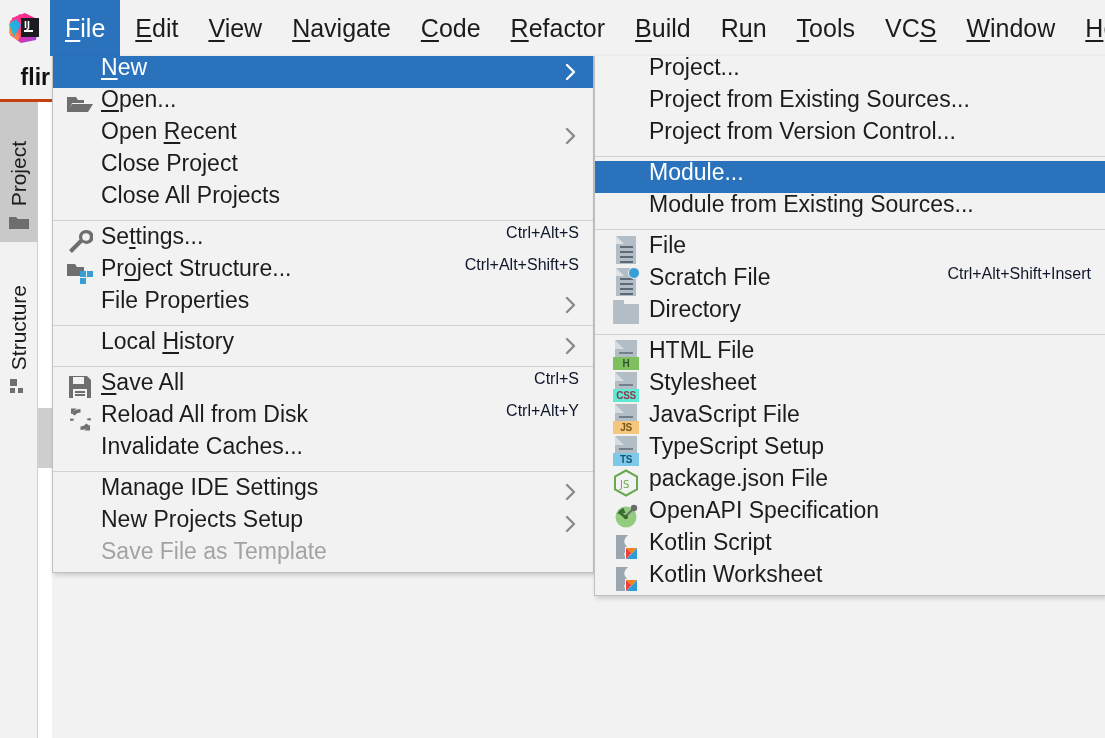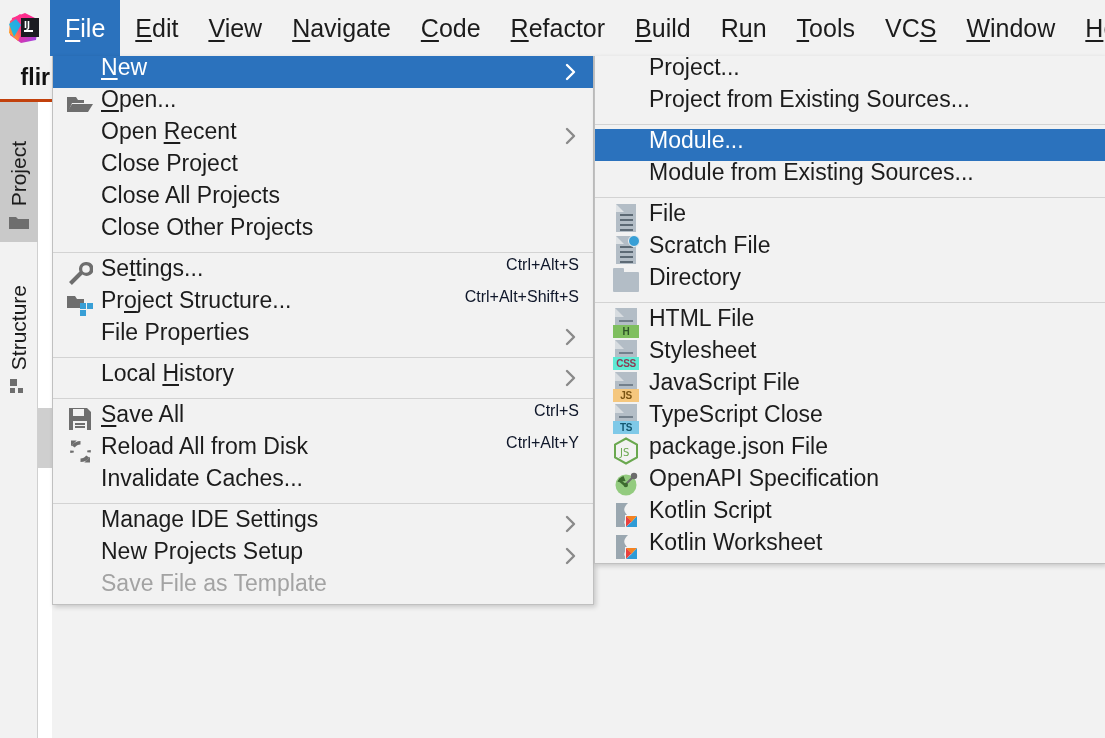--- a/index.html
+++ b/index.html
@@ -262,24 +262,20 @@
         </span>
       </div>
       <div class="mi">
         <span class="ic"></span>
         <span class="lbl">Close Project</span>
       </div>
       <div class="mi">
         <span class="ic"></span>
         <span class="lbl">Close All Projects</span>
       </div>
-      <div class="mi">
-        <span class="ic"></span>
-        <span class="lbl">Close Other Projects</span>
-      </div>
       <div class="sep"></div>
       <div class="mi">
         <span class="ic">
           <svg width="26" height="26" viewBox="0 0 26 26">
             <path d="M19 2a7 7 0 00-6.5 9.6L2 22.1 4.9 25l10.5-10.5A7 7 0 1019 2zm0 3.2a3.8 3.8 0 11-3.8 3.8A3.8 3.8 0 0119 5.2z" fill="#6e6e6e"></path>
           </svg>
         </span>
         <span class="lbl">Se<u>t</u>tings...</span>
         <span class="sc">Ctrl+Alt+S</span>
       </div>
@@ -373,20 +369,24 @@
 
   <div class="sub-popup" id="newMenu">
       <div class="mi">
         <span class="ic"></span>
         <span class="lbl">Project...</span>
       </div>
       <div class="mi">
         <span class="ic"></span>
         <span class="lbl">Project from Existing Sources...</span>
       </div>
+      <div class="mi">
+        <span class="ic"></span>
+        <span class="lbl">Project from Version Control...</span>
+      </div>
       <div class="sep"></div>
       <div class="mi sel">
         <span class="ic"></span>
         <span class="lbl">Module...</span>
       </div>
       <div class="mi">
         <span class="ic"></span>
         <span class="lbl">Module from Existing Sources...</span>
       </div>
       <div class="sep"></div>
@@ -413,20 +413,21 @@
             <span class="lines">
               <i></i>
               <i></i>
               <i></i>
               <i></i>
             </span>
             <span class="clockdot"></span>
           </span>
         </span>
         <span class="lbl">Scratch File</span>
+        <span class="sc">Ctrl+Alt+Shift+Insert</span>
       </div>
       <div class="mi">
         <span class="ic">
           <span class="folder-ic"></span>
         </span>
         <span class="lbl">Directory</span>
       </div>
       <div class="sep"></div>
       <div class="mi">
         <span class="ic">
@@ -475,21 +476,21 @@
           <span class="ftile">
             <span class="page"></span>
             <span class="fold"></span>
             <span class="lines">
               <i></i>
               <i></i>
             </span>
             <span class="badge" style="background:#7fc9e8;color:#14566f">TS</span>
           </span>
         </span>
-        <span class="lbl">TypeScript Close</span>
+        <span class="lbl">TypeScript Setup</span>
       </div>
       <div class="mi">
         <span class="ic">
           <svg width="26" height="28" viewBox="0 0 26 28">
             <path d="M13 1.5l11 6v13l-11 6-11-6v-13z" fill="none" stroke="#6aa84f" stroke-width="2"></path>
             <text x="7" y="19" font-family="DejaVu Sans, sans-serif" font-size="10" fill="#6aa84f">JS</text>
           </svg>
         </span>
         <span class="lbl">package.json File</span>
       </div>

